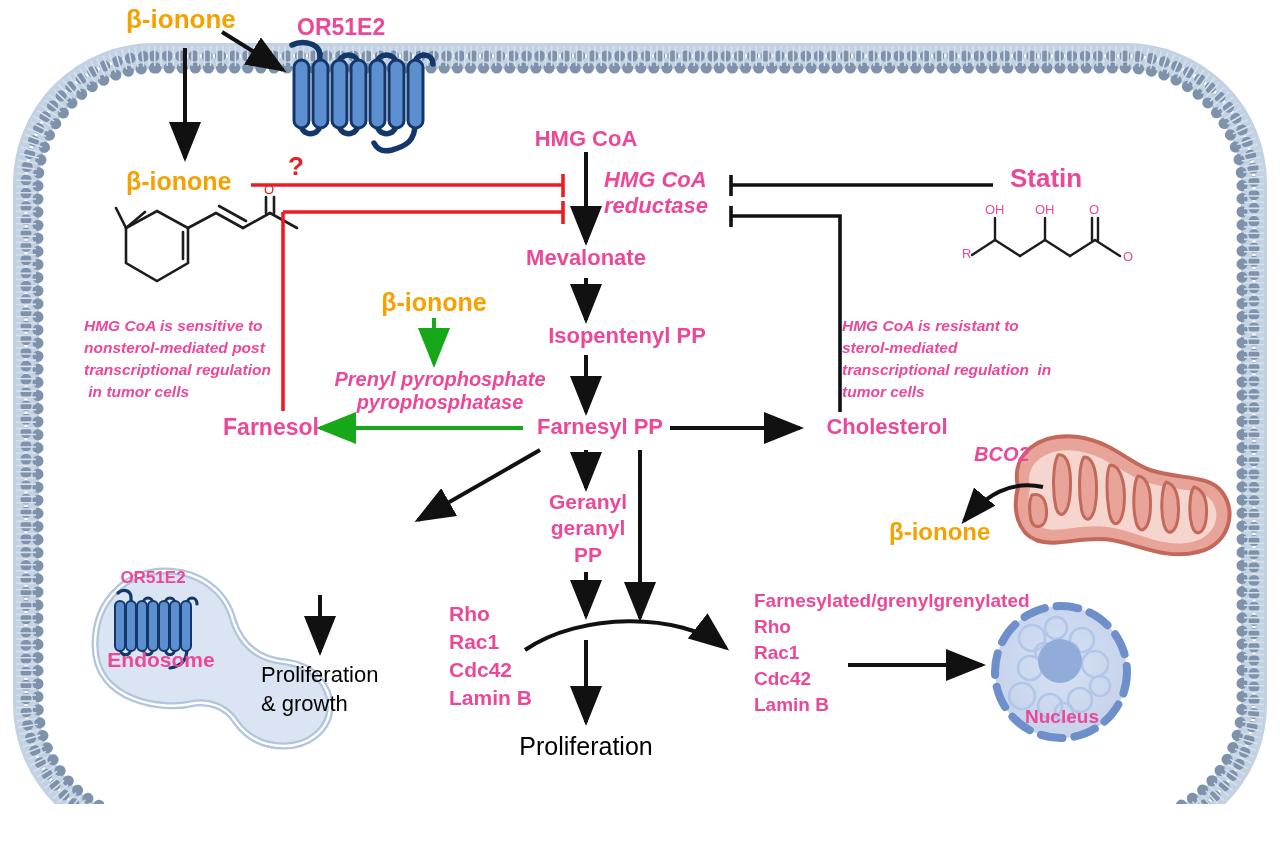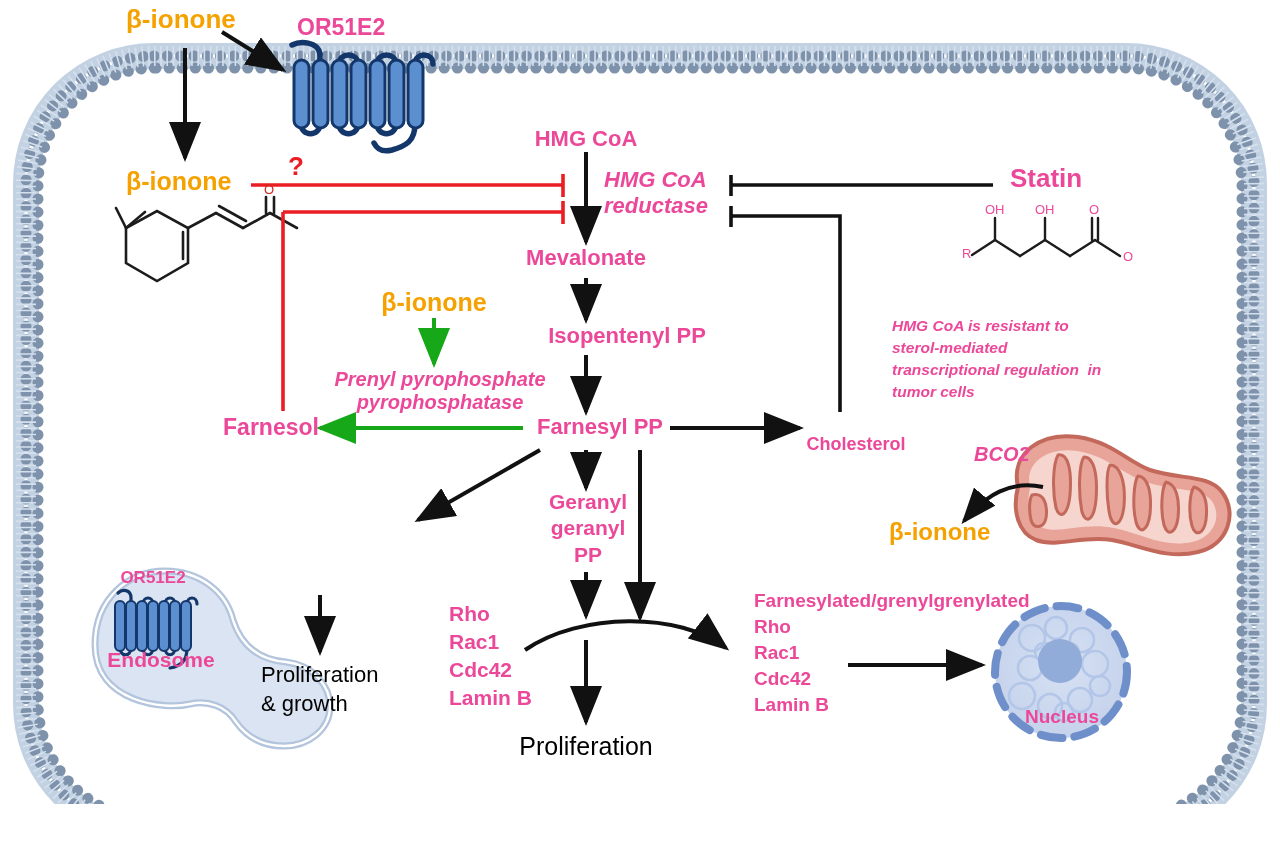--- a/index.html
+++ b/index.html
@@ -245,35 +245,39 @@
 reductase</div>
 
   <div class="lbl b ctr" style="left:586px;top:245px;font-size:22px;">Mevalonate</div>
 
   <div class="lbl b ctr" style="left:586px;top:323px;font-size:22px;margin-left:41px;">Isopentenyl PP</div>
 
   <div class="lbl b ctr" style="left:600px;top:414px;font-size:22px;">Farnesyl PP</div>
 
   <div class="lbl b ctr" style="left:271px;top:414px;font-size:23px;">Farnesol</div>
 
-  <div class="lbl b ctr" style="left:856px;top:414px;font-size:18px;margin-top:20px;">Cholesterol</div>
+  <div class="lbl b ctr" style="left:887px;top:414px;font-size:22px;">Cholesterol</div>
 
   <div class="lbl b" style="left:1010px;top:163px;font-size:26px;">Statin</div>
 
   <div class="lbl i" style="left:974px;top:443px;font-size:20px;">BCO2</div>
 
   <div class="lbl orange" style="left:889px;top:518px;font-size:24px;">β-ionone</div>
 
   <div class="lbl orange ctr" style="left:434px;top:288px;font-size:25px;">β-ionone</div>
 
   <div class="lbl i ctr" style="left:440px;top:368px;font-size:20px;">Prenyl pyrophosphate
 pyrophosphatase</div>
 
-
-  <div class="lbl i" style="left:892px;top:315px;font-size:15.5px;line-height:1.42;">HMG CoA is resistant to
+  <div class="lbl i" style="left:84px;top:315px;font-size:15.5px;line-height:1.42;">HMG CoA is sensitive to
+nonsterol-mediated post
+transcriptional regulation
+ in tumor cells</div>
+
+  <div class="lbl i" style="left:842px;top:315px;font-size:15.5px;line-height:1.42;">HMG CoA is resistant to
 sterol-mediated
 transcriptional regulation  in
 tumor cells</div>
 
 
   <div class="lbl blue" style="left:261px;top:661px;font-size:22px;line-height:1.3;">Proliferation
 &amp; growth</div>
 
   <div class="lbl b ctr" style="left:588px;top:489px;font-size:21px;line-height:1.26;text-align:center;">Geranyl
 geranyl

